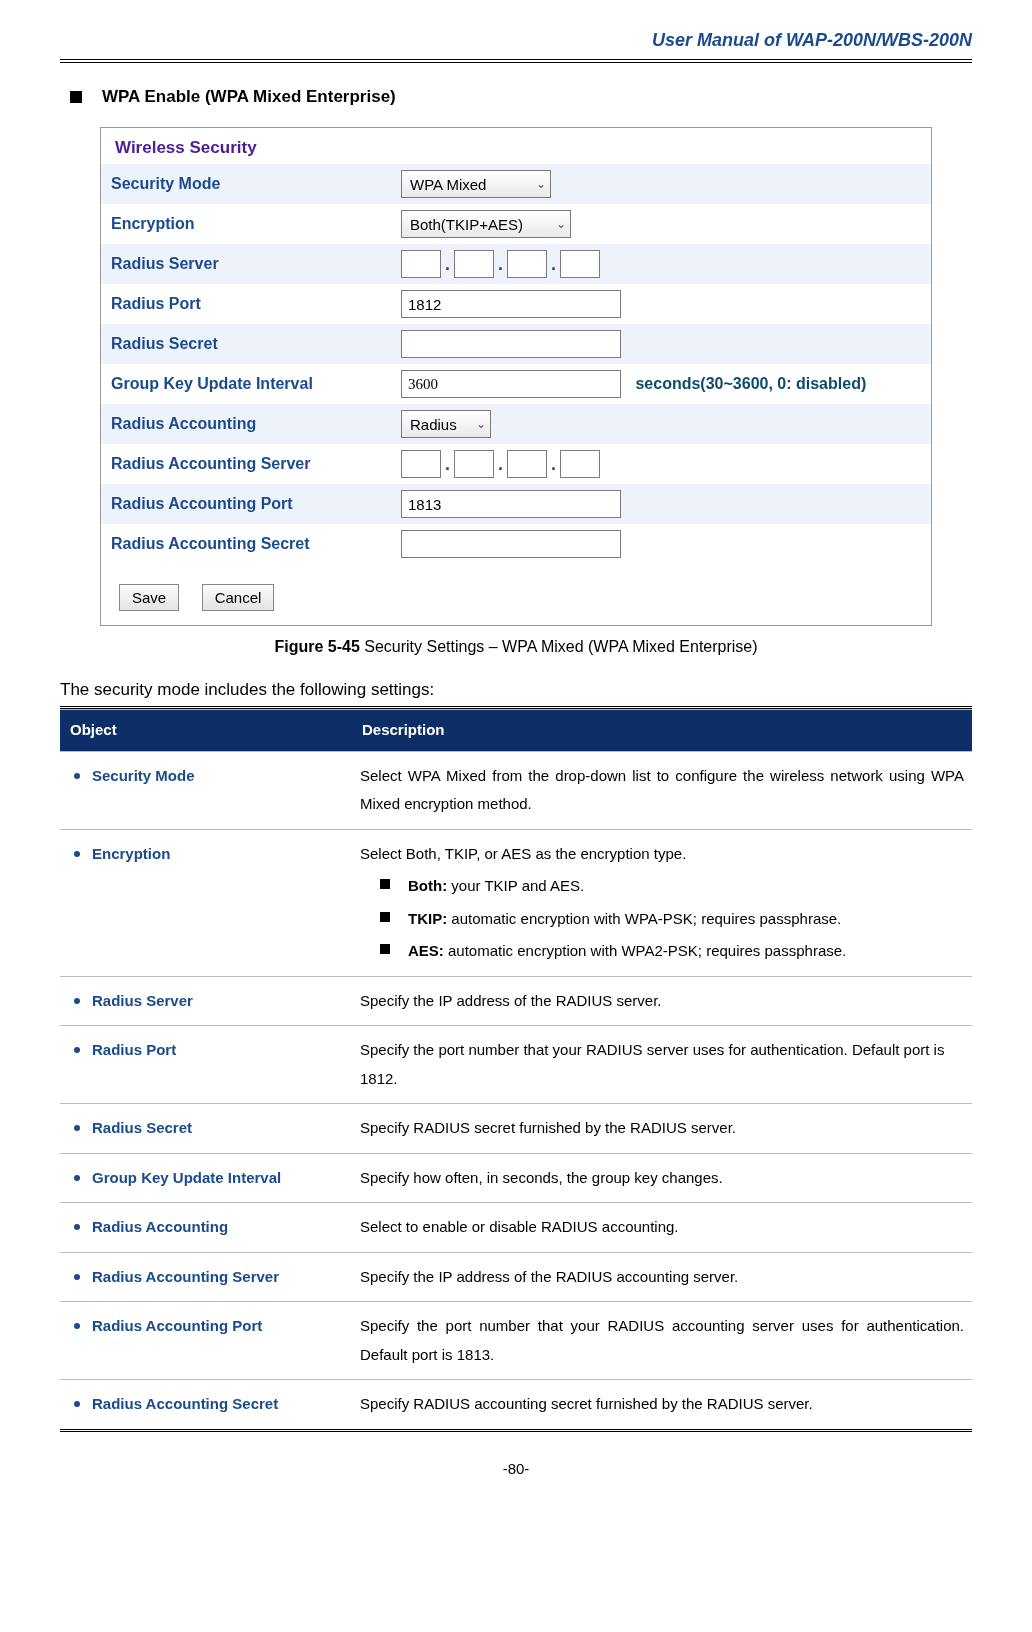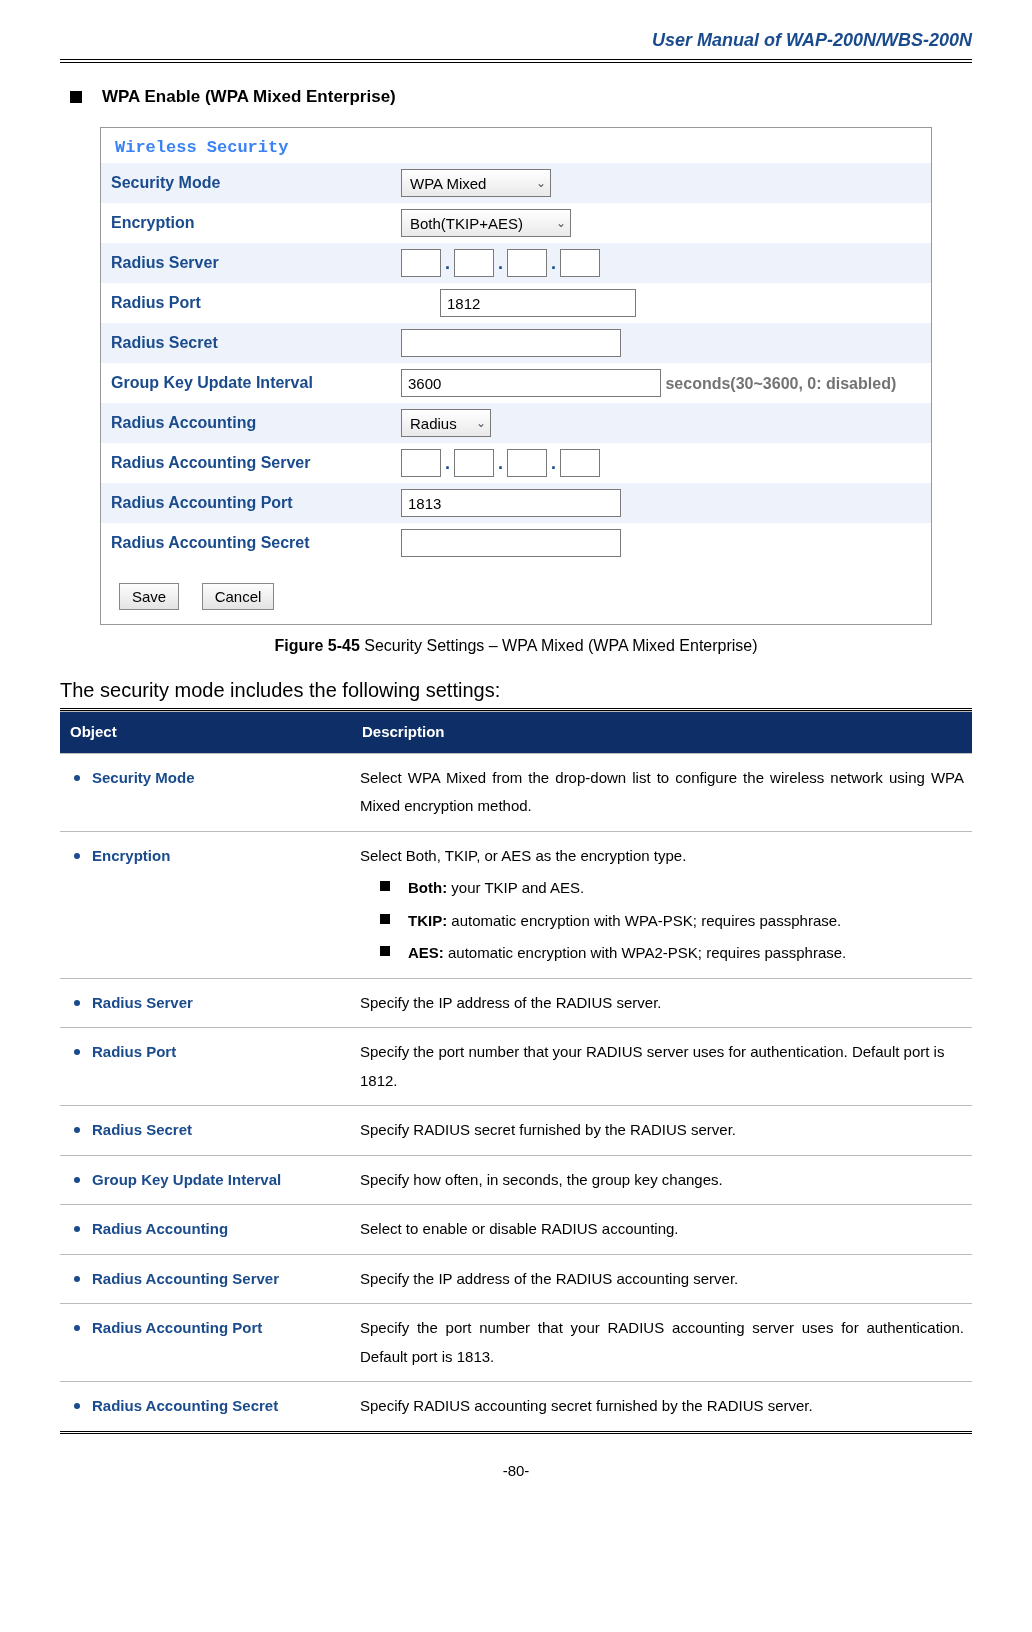--- a/index.html
+++ b/index.html
@@ -22,51 +22,51 @@
     .section-head { display: flex; align-items: flex-start; margin-bottom: 20px; margin-left: 10px; }
     .bullet-sq { width: 12px; height: 12px; background: #000; margin-top: 4px; margin-right: 20px; flex-shrink: 0; }
     .section-head-text { font-weight: bold; font-size: 17px; }
     .screenshot-box {
       border: 1px solid #999;
       margin: 0 40px 12px 40px;
       padding: 0 0 14px 0;
       background: #fff;
     }
     .ws-title {
-      font-family: Liberation Mono, monospace;
+      font-family: Liberation Sans, sans-serif;
       font-weight: bold;
-      color: #3b82f6;
+      color: #4c1d95;
       font-size: 17px;
       padding: 10px 14px 6px 14px;
     }
     .form-grid { width: 100%; border-collapse: collapse; }
     .form-grid td { padding: 6px 10px; vertical-align: middle; }
     .form-grid tr:nth-child(odd) { background: #eef3fb; }
     .form-grid tr:nth-child(even) { background: #fff; }
     .label-cell { font-weight: bold; color: #1a4b8c; font-size: 16px; width: 290px; }
     .select-like {
       display: inline-flex; align-items: center; justify-content: space-between;
       border: 1px solid #7a7a7a; background: linear-gradient(#fff,#e9e9e9);
       height: 28px; padding: 0 4px 0 8px; font-size: 15px;
     }
     .chev { font-size: 12px; color: #555; margin-left: 6px; }
     .text-input {
       border: 1px solid #7a7a7a; height: 28px; padding: 0 6px; font-size: 15px; background: #fff;
     }
     .ip-input { width: 40px; }
     .dot { margin: 0 4px; font-weight: bold; color: #1a4b8c; font-size: 18px; }
-    .suffix { font-weight: bold; color: #737373; font-size: 16px; margin-left: 0; }
+    .suffix { font-weight: bold; color: #0c4a6e; font-size: 16px; margin-left: 10px; }
     .btn-row { margin: 20px 0 0 18px; }
     .btn {
       display: inline-block; border: 1px solid #888; background: linear-gradient(#fdfdfd,#e3e3e3);
       padding: 4px 12px; font-size: 15px; margin-right: 18px;
     }
     .caption { text-align: center; font-size: 16px; margin-bottom: 24px; }
     .caption b { font-weight: bold; }
-    .intro-line { font-size: 20px; margin-bottom: 6px; }
+    .intro-line { font-size: 17px; margin-bottom: 6px; }
     .settings-table { width: 100%; border-collapse: collapse; font-size: 15px; }
     .settings-table .thead td {
       background: #0d2e66; color: #fff; font-weight: bold; padding: 6px 10px;
     }
     .settings-table tbody td { border-top: 1px solid #bbb; padding: 10px 8px; vertical-align: top; line-height: 1.9; }
     .obj-cell { color: #1a4b8c; font-weight: bold; width: 292px; }
     .obj-dot { display: inline-block; width: 6px; height: 6px; background: #1a4b8c; border-radius: 50%; margin: 0 12px 2px 6px; vertical-align: middle; }
     .sub-row { display: flex; align-items: flex-start; margin-top: 4px; margin-left: 20px; }
     .sub-sq { width: 10px; height: 10px; background: #000; margin-top: 7px; margin-right: 18px; flex-shrink: 0; }
     .desc-text { }
@@ -107,30 +107,30 @@
       </td>
     </tr>
     <tr>
       <td class="label-cell">Radius Server</td>
       <td>
         <input class="text-input ip-input" style=""><span class="dot">.</span><input class="text-input ip-input" style=""><span class="dot">.</span><input class="text-input ip-input" style=""><span class="dot">.</span><input class="text-input ip-input" style="">
       </td>
     </tr>
     <tr>
       <td class="label-cell">Radius Port</td>
-      <td><input class="text-input" style="width: 196px; margin-left: 39px;" value="1812"></td>
+      <td><input class="text-input" style="width: 220px;" value="1812"></td>
     </tr>
     <tr>
       <td class="label-cell">Radius Secret</td>
       <td><input class="text-input" style="width: 220px;" value=""></td>
     </tr>
     <tr>
       <td class="label-cell">Group Key Update Interval</td>
       <td>
-        <input class="text-input" style="width: 260px;" value="3600">
+        <input class="text-input" style="width: 220px; font-family: Liberation Serif, serif;" value="3600">
         <span class="suffix">seconds(30~3600, 0: disabled)</span>
       </td>
     </tr>
     <tr>
       <td class="label-cell">Radius Accounting</td>
       <td>
         <span class="select-like" style="width:90px">
           <span>Radius</span>
           <span class="chev">⌄</span>
         </span>

